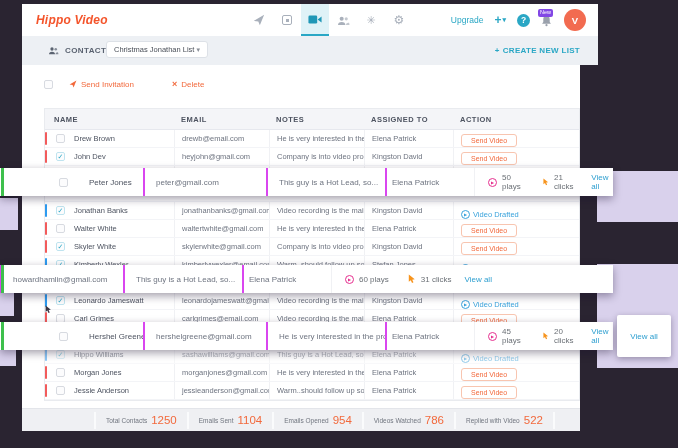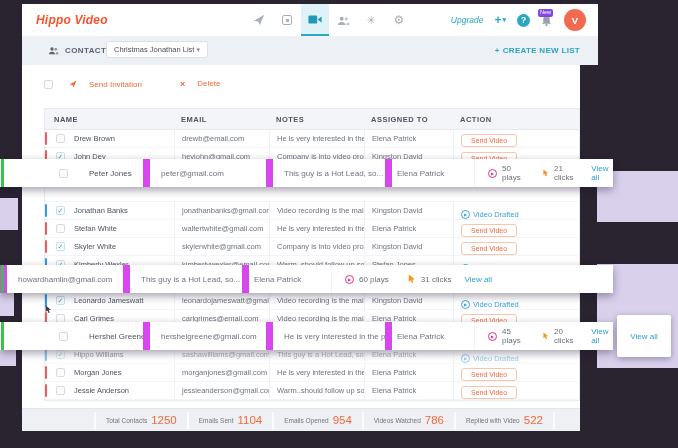--- a/index.html
+++ b/index.html
@@ -15,21 +15,21 @@
   .nav{position:absolute;left:223px;top:0;height:32px;display:flex;}
   .nav-item{width:28px;height:32px;display:flex;align-items:center;justify-content:center;
             color:#a9b0bb;box-sizing:border-box;}
   .nav-item.active{background:#dff2f7;border-bottom:2px solid #2aa7c5;color:#1f97b6;}
   .glyph11{font-size:11px;line-height:1;}
   .glyph12{font-size:12px;line-height:1;}
   .screen-ico{width:8px;height:8px;border:1.5px solid currentColor;border-radius:2px;
               display:flex;align-items:center;justify-content:center;}
   .screen-ico i{width:3px;height:3px;background:currentColor;display:block;}
   .top-right{position:absolute;right:12px;top:0;height:32px;display:flex;align-items:center;gap:11px;}
-  .upgrade{color:#2aa7c5;font-size:8.5px;cursor:pointer;font-style:italic;}
+  .upgrade{color:#2aa7c5;font-size:8.5px;cursor:pointer;}
   .addwrap{color:#2aa7c5;font-size:12px;font-weight:bold;display:flex;align-items:center;gap:1px;}
   .addwrap .caret{font-size:7px;}
   .help{width:13px;height:13px;border-radius:50%;background:#2aa7c5;color:#fff;font-size:8.5px;
         display:flex;align-items:center;justify-content:center;font-weight:bold;}
   .bell-wrap{position:relative;width:12px;height:14px;}
   .new-badge{position:absolute;top:-4px;left:-3px;background:#8247e5;color:#fff;font-size:5.5px;
              padding:1px 2px;border-radius:2px;line-height:1;}
   .avatar{width:22px;height:22px;border-radius:50%;background:#f26b50;color:#fff;font-size:9.5px;
           font-weight:bold;display:flex;align-items:center;justify-content:center;}
   
@@ -42,21 +42,21 @@
   .dropdown .caret{font-size:7px;color:#8a8f98;}
   .create-link{position:absolute;right:18px;top:0;height:29px;display:flex;align-items:center;gap:3px;
                color:#2aa7c5;font-size:8px;font-weight:bold;letter-spacing:.3px;}
   
   .content{position:absolute;left:22px;top:65px;width:558px;height:366px;background:#fff;z-index:2;}
   .toolbar{position:absolute;left:22px;top:11px;height:16px;display:flex;align-items:center;}
   .cb{width:9px;height:9px;border:1px solid #d7dae0;border-radius:2px;background:#fcfcfd;
       display:flex;align-items:center;justify-content:center;font-size:7px;color:#2aa7c5;
       box-sizing:border-box;flex:none;}
   .cb.checked{border-color:#bfe3ef;}
-  .tb-btn{display:flex;align-items:flex-start;gap:12px;font-size:8px;color:#f2693c;cursor:pointer;}
+  .tb-btn{display:flex;align-items:center;gap:4px;font-size:8px;color:#f2693c;cursor:pointer;}
   .tb-send{margin-left:16px;}
   .tb-del{margin-left:38px;}
   .xmark{font-size:9px;font-weight:bold;}
   
   .table{position:absolute;left:22px;top:43px;width:536px;border:1px solid #e9ebef;
          box-sizing:border-box;background:#fff;}
   .thead{height:21px;background:#f4f5f8;border-bottom:1px solid #e6e8ee;display:flex;
          align-items:center;font-size:7.5px;font-weight:bold;color:#4d5360;letter-spacing:.5px;box-sizing:border-box;}
   .cell{box-sizing:border-box;white-space:nowrap;overflow:hidden;}
   .h0{width:129px;padding-left:9px;}
@@ -88,21 +88,21 @@
   .stat .val{font-size:11.5px;color:#f2693c;}
   
   .overlay{position:absolute;left:0;width:613px;height:28px;background:#fff;z-index:5;
            box-shadow:0 3px 9px rgba(25,15,45,.4);display:flex;align-items:center;font-size:8px;}
   .overlay::before{content:"";position:absolute;left:1px;top:0;bottom:0;width:3px;background:#3ec04d;}
   .o-name{width:143px;padding-left:59px;display:flex;align-items:center;gap:21px;color:#4d5360;
           box-sizing:border-box;white-space:nowrap;}
   .o-email{width:123px;padding-left:11px;}
   .o-notes{width:119px;padding-left:11px;}
   .o-assigned{width:89px;padding-left:5px;}
-  .o-email,.o-notes,.o-assigned{color:#6e7480;border-left:7px solid #d946ef;height:100%;
+  .o-email,.o-notes,.o-assigned{color:#6e7480;border-left:2px solid #d946ef;height:100%;
           display:flex;align-items:center;box-sizing:border-box;white-space:nowrap;overflow:hidden;}
   .o-stats{flex:1;display:flex;align-items:center;padding-left:13px;gap:5px;border-left:1px solid #f0f1f4;
            height:100%;color:#6b7076;}
   .pc-pink{color:#e6308f;}
   .o-view{color:#2e9fd0;margin-left:8px;cursor:pointer;}
   .gap8{width:8px;}
   
   .float-card{position:absolute;left:617px;top:315px;width:54px;height:42px;background:#fff;z-index:6;
               border-radius:2px;box-shadow:0 2px 6px rgba(25,15,45,.35);display:flex;
               align-items:center;justify-content:center;font-size:8px;color:#2e9fd0;}
@@ -275,21 +275,21 @@
       <span class="drafted">
         <span class="pc">▶</span>
         <span class="dl">Video Drafted</span>
       </span>
     </div>
   </div>
           <div class="trow">
     <span class="bar bar-red"></span>
     <div class="cell c-name">
       <span class="cb"></span>
-      <span class="nm">Stefan White</span>
+      <span class="nm">Walter White</span>
     </div>
     <div class="cell c-email">waltertwhite@gmail.com</div>
     <div class="cell c-notes">He is very interested in the prod...</div>
     <div class="cell c-assigned">Elena Patrick</div>
     <div class="cell c-action">
       <button class="send-video">Send Video</button>
 
     </div>
   </div>
           <div class="trow">
@@ -421,21 +421,21 @@
         <span class="lbl">Videos Watched</span>
         <span class="val">786</span>
       </div>
       <div class="stat">
         <span class="lbl">Replied with Video</span>
         <span class="val">522</span>
       </div>
     </div>
   </div>
 
-  <div class="overlay" style="top:159px">
+  <div class="overlay" style="top:168px">
     <div class="o-name">
         <span class="cb"></span>
         <span>Peter Jones</span>
       </div>
     <div class="o-email">peter@gmail.com</div>
     <div class="o-notes">This guy is a Hot Lead, so...</div>
     <div class="o-assigned">Elena Patrick</div>
     <div class="o-stats">
       <span class="pc pc-pink">▶</span>
       <span>50 plays</span>

